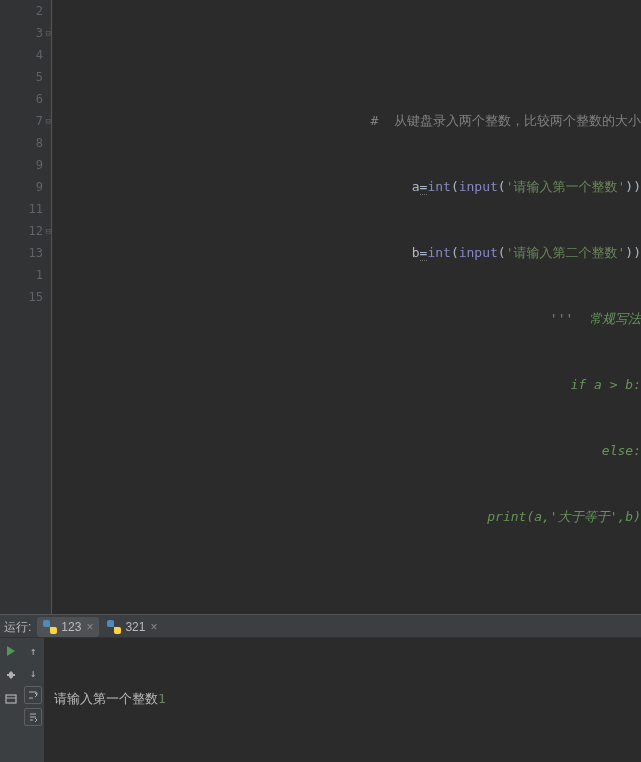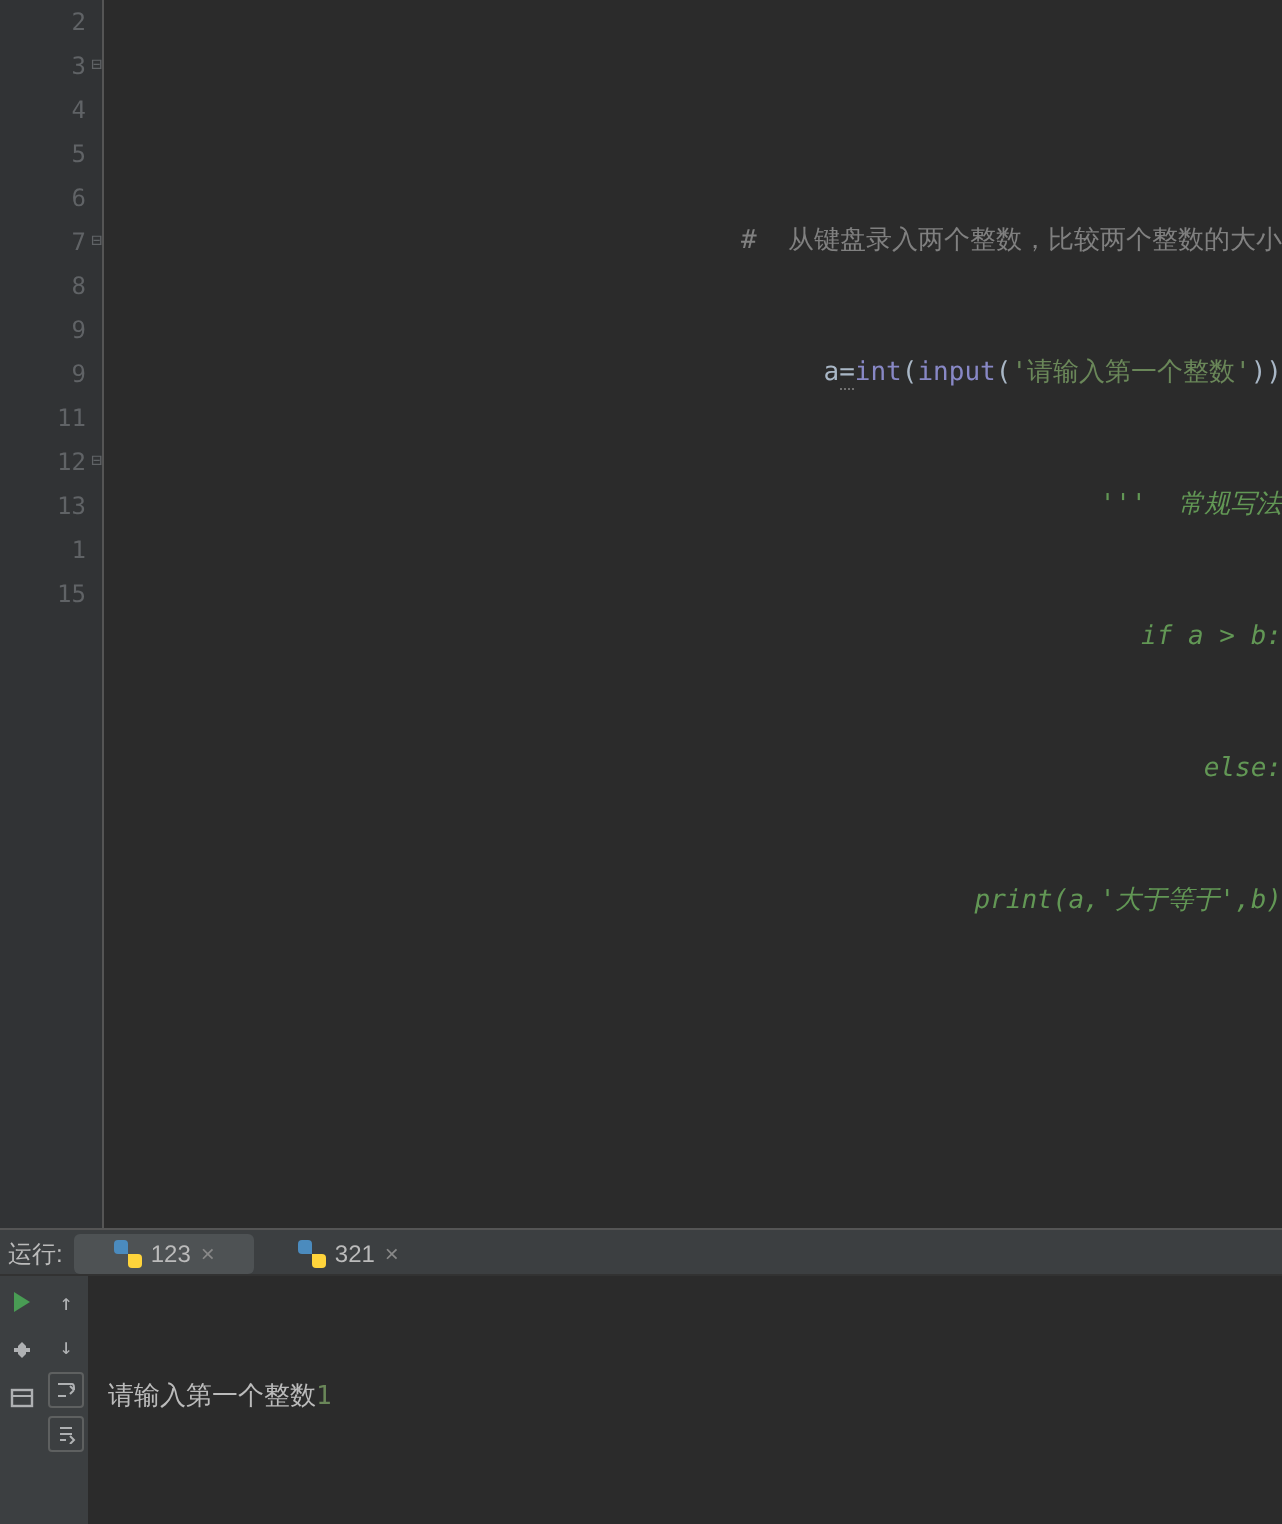--- a/index.html
+++ b/index.html
@@ -82,21 +82,21 @@
     }
     .run-label {
       color: #bbbbbb;
       font-size: 12px;
       margin-right: 6px;
       font-family: sans-serif;
     }
     .run-tab {
       display: flex;
       align-items: center;
-      padding: 3px 20px;
+      padding: 3px 6px;
       margin-right: 2px;
       font-size: 12px;
       color: #bbbbbb;
       cursor: pointer;
       border-radius: 3px;
       font-family: sans-serif;
     }
     .run-tab.active { background: #4e5254; }
     .python-icon {
       width: 14px; height: 14px;
@@ -199,20 +199,21 @@
     <div class="ln"><span>11</span></div>
     <div class="ln"><span>12</span><span class="fold-marker">⊟</span></div>
     <div class="ln"><span>13</span></div>
     <div class="ln"><span>1</span></div>
     <div class="ln"><span>15</span></div>
   </div>
   <div class="code-area">
     <div class="code-line"></div>
     <div class="code-line"><span class="c-comment">#  从键盘录入两个整数，比较两个整数的大小</span></div>
     <div class="code-line"><span class="c-var">a</span><span class="c-op underline-weak">=</span><span class="c-builtin">int</span><span class="c-paren">(</span><span class="c-builtin">input</span><span class="c-paren">(</span><span class="c-string">'请输入第一个整数'</span><span class="c-paren">))</span></div>
+    <div class="code-line"><span class="c-var">b</span><span class="c-op underline-weak">=</span><span class="c-builtin">int</span><span class="c-paren">(</span><span class="c-builtin">input</span><span class="c-paren">(</span><span class="c-string">'请输入第二个整数'</span><span class="c-paren">))</span></div>
     <div class="code-line"><span class="c-docstring">'''  常规写法</span></div>
     <div class="code-line"><span class="c-docstring">if a &gt; b:</span></div>
     <div class="code-line"><span class="c-docstring">else:</span></div>
     <div class="code-line"><span class="c-docstring">    print(a,'大于等于',b)</span></div>
     
     
     
     
     
   </div>

